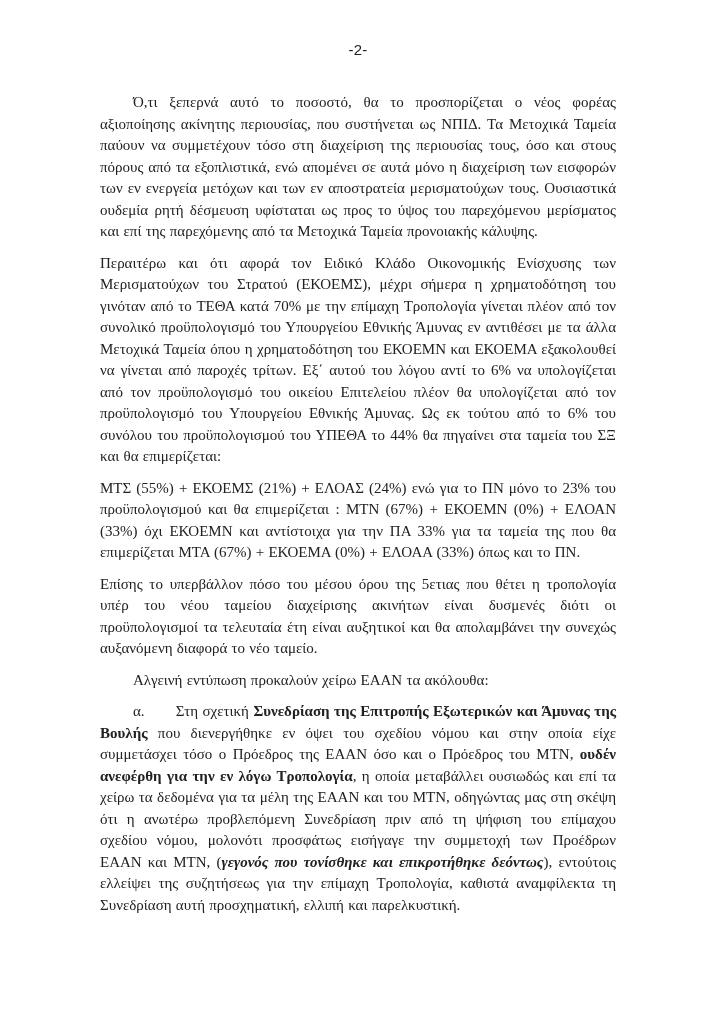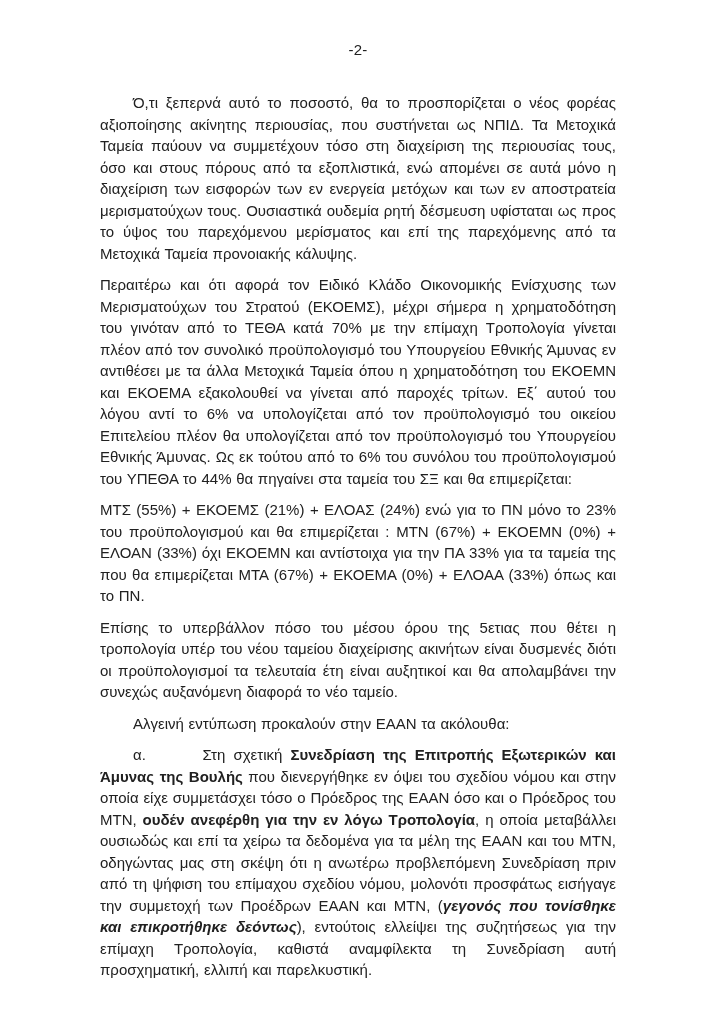--- a/index.html
+++ b/index.html
@@ -23,34 +23,35 @@
     text-align: center;
     line-height: 16px;
     margin: 0 0 34px 0;
     letter-spacing: 0.2px;
   }
   .doc-body p.para {
     margin: 0 0 10px 0;
     line-height: 21.5px;
     text-align: justify;
     word-spacing: 0.5px;
+    font-family: Liberation Serif, serif;
   }
   .doc-body p.para.indent {
     text-indent: 33px;
   }
   .run.bold   { font-weight: bold; }
   .run.italic { font-style: italic; }
 </style>
 </head>
 <body>
 
 <div class="page">
   <div class="page-number">-2-</div>
 
   <main class="doc-body">
       <p class="para indent"><span class="run">Ό,τι ξεπερνά αυτό το ποσοστό, θα το προσπορίζεται ο νέος φορέας αξιοποίησης ακίνητης περιουσίας, που συστήνεται ως ΝΠΙΔ. Τα Μετοχικά Ταμεία παύουν να συμμετέχουν τόσο στη διαχείριση της περιουσίας τους, όσο και στους πόρους από τα εξοπλιστικά, ενώ απομένει σε αυτά μόνο η διαχείριση των εισφορών των εν ενεργεία μετόχων και των εν αποστρατεία μερισματούχων τους. Ουσιαστικά ουδεμία ρητή δέσμευση υφίσταται ως προς το ύψος του παρεχόμενου μερίσματος και επί της παρεχόμενης από τα Μετοχικά Ταμεία προνοιακής κάλυψης.</span></p>
       <p class="para"><span class="run">Περαιτέρω και ότι αφορά τον Ειδικό Κλάδο Οικονομικής Ενίσχυσης των Μερισματούχων του Στρατού (ΕΚΟΕΜΣ), μέχρι σήμερα η χρηματοδότηση του γινόταν από το ΤΕΘΑ κατά 70% με την επίμαχη Τροπολογία γίνεται πλέον από τον συνολικό προϋπολογισμό του Υπουργείου Εθνικής Άμυνας εν αντιθέσει με τα άλλα Μετοχικά Ταμεία όπου η χρηματοδότηση του ΕΚΟΕΜΝ και ΕΚΟΕΜΑ εξακολουθεί να γίνεται από παροχές τρίτων. Εξ΄ αυτού του λόγου αντί το 6% να υπολογίζεται από τον προϋπολογισμό του οικείου Επιτελείου πλέον θα υπολογίζεται από τον προϋπολογισμό του Υπουργείου Εθνικής Άμυνας. Ως εκ τούτου από το 6% του συνόλου του προϋπολογισμού του ΥΠΕΘΑ το 44% θα πηγαίνει στα ταμεία του ΣΞ και θα επιμερίζεται:</span></p>
       <p class="para"><span class="run">ΜΤΣ (55%) + ΕΚΟΕΜΣ (21%) + ΕΛΟΑΣ (24%) ενώ για το ΠΝ μόνο το 23% του προϋπολογισμού και θα επιμερίζεται : ΜΤΝ (67%) + ΕΚΟΕΜΝ (0%) + ΕΛΟΑΝ (33%) όχι ΕΚΟΕΜΝ και αντίστοιχα για την ΠΑ 33% για τα ταμεία της που θα επιμερίζεται ΜΤΑ (67%) + ΕΚΟΕΜΑ (0%) + ΕΛΟΑΑ (33%) όπως και το ΠΝ.</span></p>
       <p class="para"><span class="run">Επίσης το υπερβάλλον πόσο του μέσου όρου της 5ετιας που θέτει η τροπολογία υπέρ του νέου ταμείου διαχείρισης ακινήτων είναι δυσμενές διότι οι προϋπολογισμοί τα τελευταία έτη είναι αυξητικοί και θα απολαμβάνει την συνεχώς αυξανόμενη διαφορά το νέο ταμείο.</span></p>
-      <p class="para indent"><span class="run">Αλγεινή εντύπωση προκαλούν στην ΕΑΑΝ τα ακόλουθα:</span></p>
+      <p class="para indent"><span class="run">Αλγεινή εντύπωση προκαλούν χείρω ΕΑΑΝ τα ακόλουθα:</span></p>
       <p class="para indent"><span class="run">α.&nbsp;&nbsp;&nbsp;&nbsp;&nbsp;&nbsp;&nbsp;Στη σχετική </span><span class="run bold">Συνεδρίαση της Επιτροπής Εξωτερικών και Άμυνας της Βουλής</span><span class="run"> που διενεργήθηκε εν όψει του σχεδίου νόμου και στην οποία είχε συμμετάσχει τόσο ο Πρόεδρος της ΕΑΑΝ όσο και ο Πρόεδρος του ΜΤΝ, </span><span class="run bold">ουδέν ανεφέρθη για την εν λόγω Τροπολογία</span><span class="run">, η οποία μεταβάλλει ουσιωδώς και επί τα χείρω τα δεδομένα για τα μέλη της ΕΑΑΝ και του ΜΤΝ, οδηγώντας μας στη σκέψη ότι η ανωτέρω προβλεπόμενη Συνεδρίαση πριν από τη ψήφιση του επίμαχου σχεδίου νόμου, μολονότι προσφάτως εισήγαγε την συμμετοχή των Προέδρων ΕΑΑΝ και ΜΤΝ, (</span><span class="run bold italic">γεγονός που τονίσθηκε και επικροτήθηκε δεόντως</span><span class="run">), εντούτοις ελλείψει της συζητήσεως για την επίμαχη Τροπολογία, καθιστά αναμφίλεκτα τη Συνεδρίαση αυτή προσχηματική, ελλιπή και παρελκυστική.</span></p>
     </main>
 </div>
 
 </body></html>

